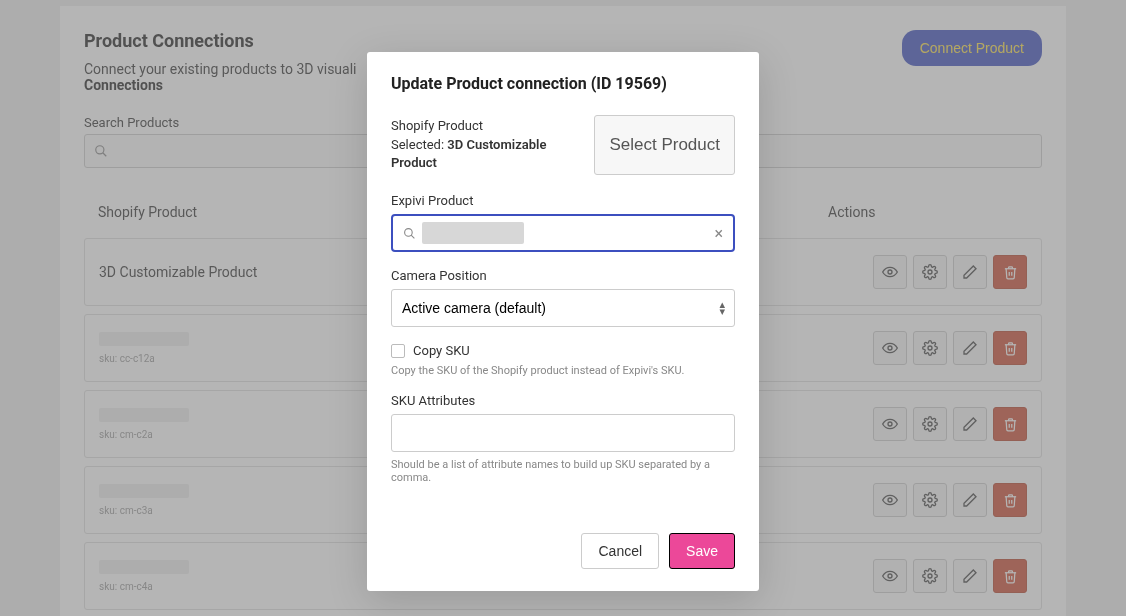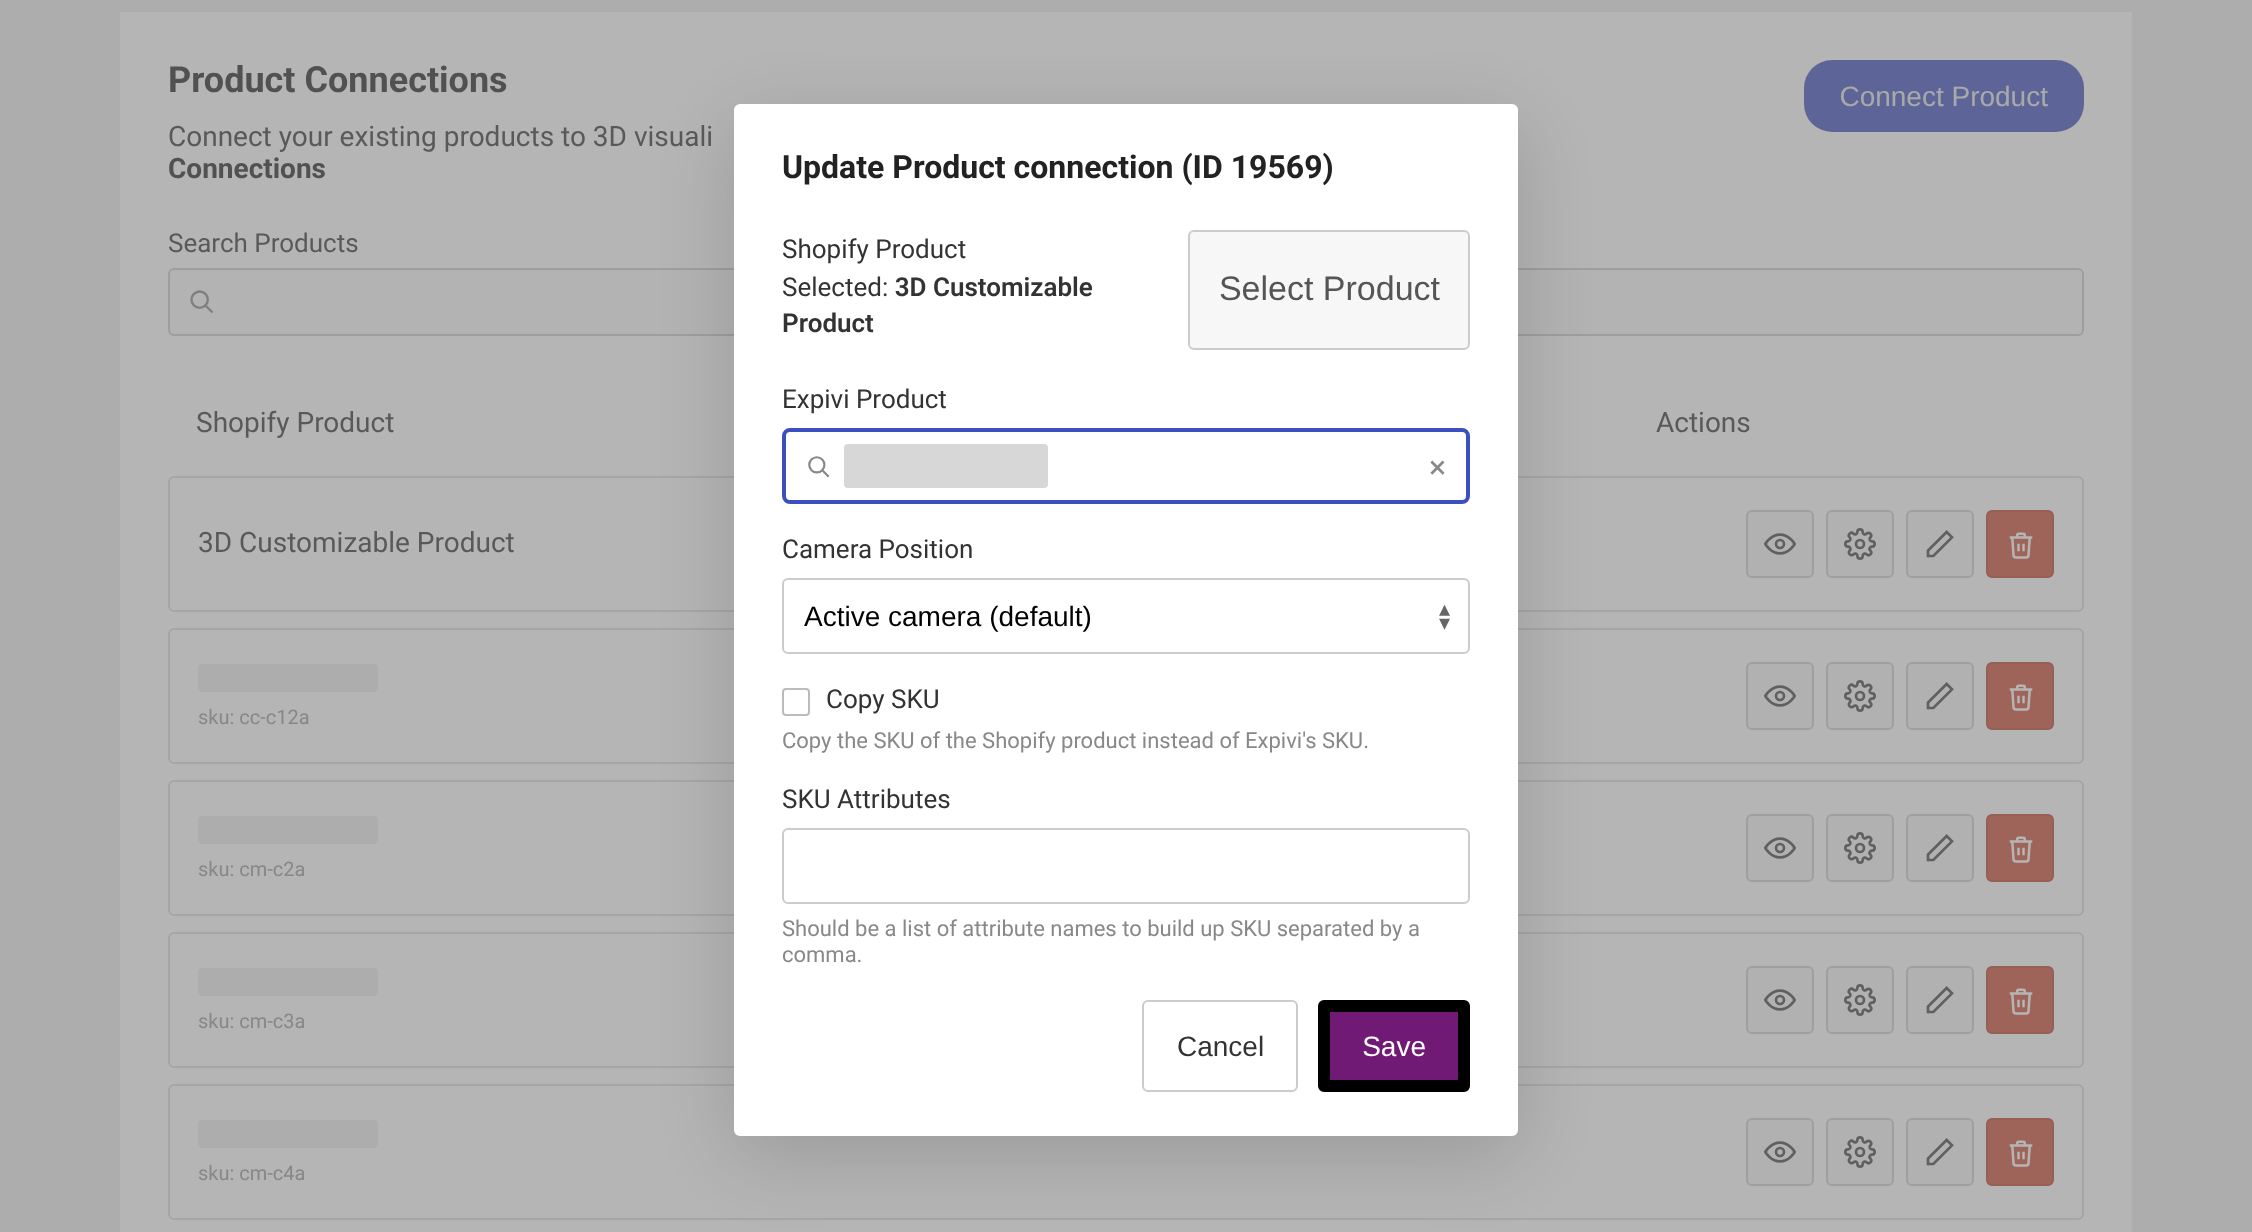--- a/index.html
+++ b/index.html
@@ -30,21 +30,21 @@
     font-weight: 700;
     color: #222;
     margin-bottom: 10px;
   }
   .page-sub {
     font-size: 14px;
     color: #333;
   }
   .connect-btn {
     background: #3c4fbf;
-    color: #e5e5e5;
+    color: #fde047;
     border: none;
     border-radius: 14px;
     padding: 10px 18px;
     font-size: 14px;
     cursor: pointer;
   }
   h3.section-title {
     font-size: 14px;
     font-weight: 700;
     margin-bottom: 22px;
@@ -263,29 +263,30 @@
     display:flex;
     justify-content:flex-end;
     gap:10px;
     margin-top:14px;
   }
   .btn {
     border-radius:3px;
     padding:9px 16px;
     font-size:14px;
     cursor:pointer;
+    margin-top:33px;
   }
   .btn-secondary {
     background:#fff;
     border:1px solid #ccc;
     color:#333;
   }
   .btn-primary {
-    background:#701a75;
-    border:6px solid #000000;
+    background:#ec4899;
+    border:1px solid #000000;
     color:#fff;
   }
 </style>
 </head>
 <body>
 
 <div class="page">
   <div class="card">
     <div class="header-row">
       <div>

